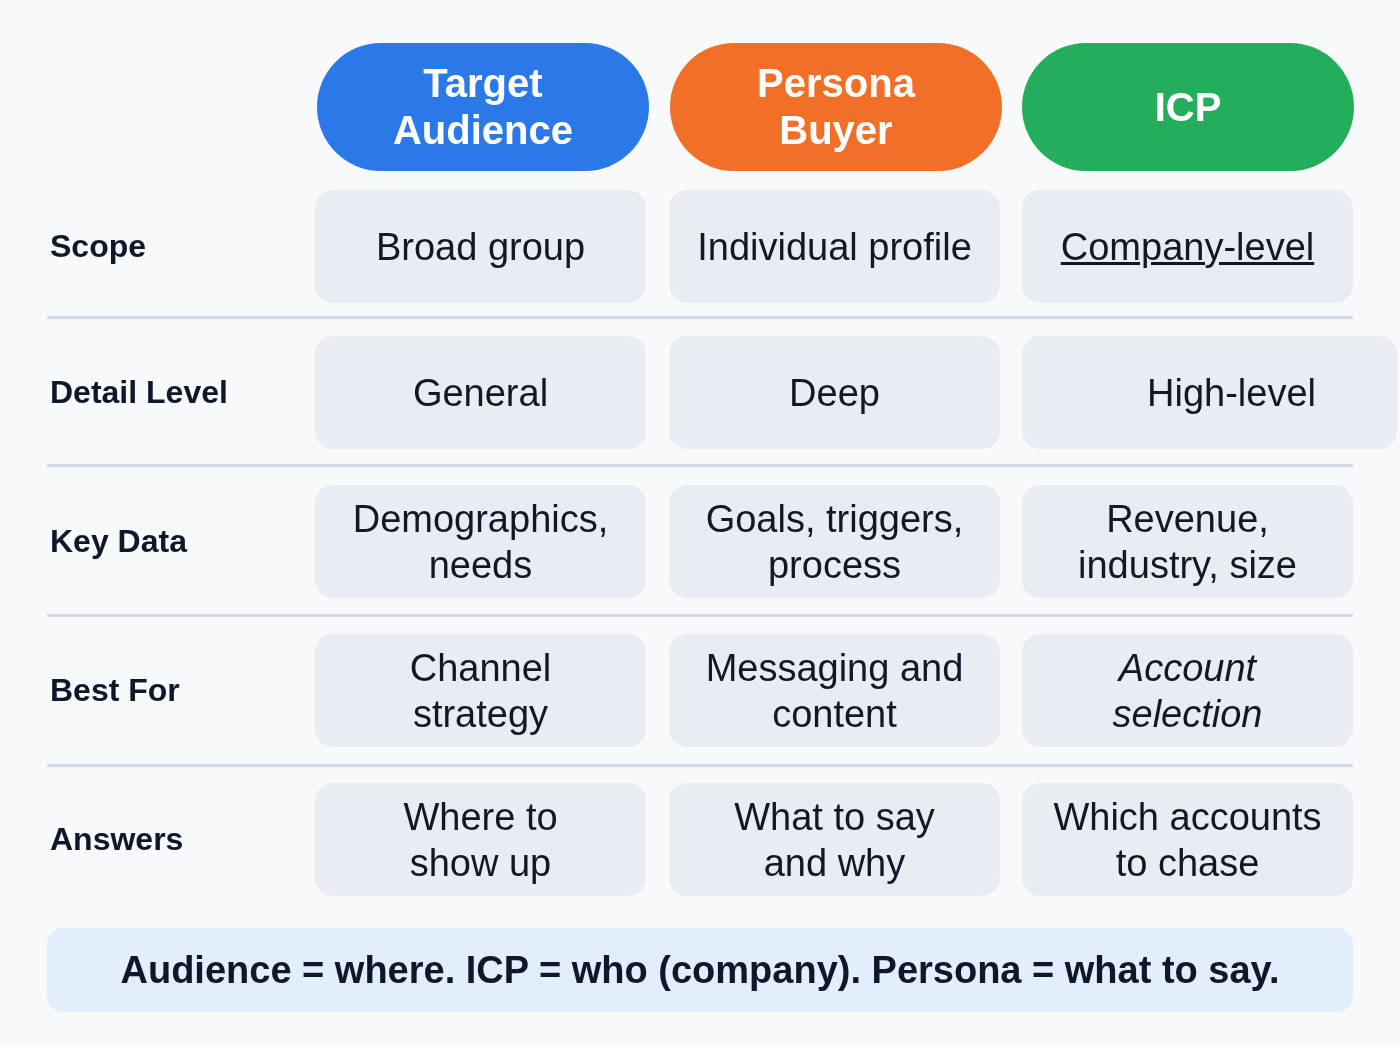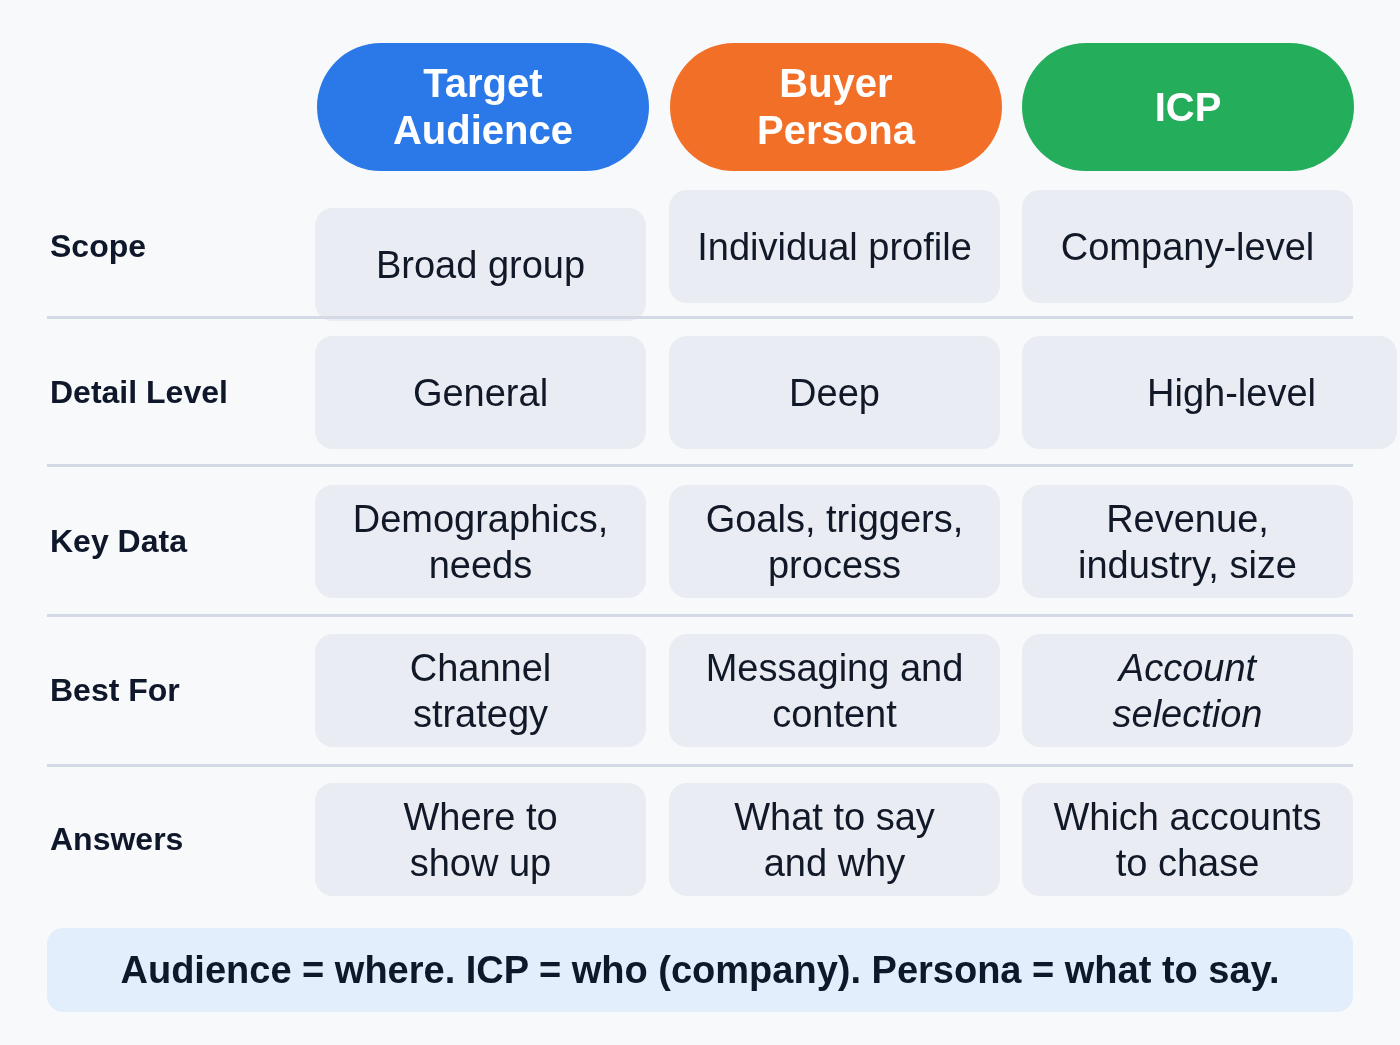--- a/index.html
+++ b/index.html
@@ -41,42 +41,42 @@
 <body>
 
 <div class="header-pill" style="left: 317px; background: rgb(43, 120, 232);">
   <div>
       <div>Target</div>
       <div>Audience</div>
     </div>
 </div>
 <div class="header-pill" style="left: 670px; background: rgb(242, 111, 40);">
   <div>
+      <div>Persona</div>
       <div>Buyer</div>
-      <div>Persona</div>
     </div>
 </div>
 <div class="header-pill" style="left: 1022px; background: rgb(36, 174, 92);">
   <div>
       <div>ICP</div>
     </div>
 </div>
 
 <div class="row-label" style="top:190px;height:113px;">Scope</div>
-<div class="cell" style="left:315px;top:208px;">
+<div class="cell" style="left:315px;top:190px;">
     <div>
       <div>Broad group</div>
     </div>
   </div>
 <div class="cell" style="left:669px;top:190px;">
     <div>
       <div>Individual profile</div>
     </div>
   </div>
-<div class="cell" style="left:1022px;top:190px;">
+<div class="cell" style="left:1022px;top:190px;text-decoration:underline;">
     <div>
       <div>Company-level</div>
     </div>
   </div>
 <div class="divider" style="top:316px;"></div>
 
 <div class="row-label" style="top:336px;height:113px;">Detail Level</div>
 <div class="cell" style="left:315px;top:336px;">
     <div>
       <div>General</div>

